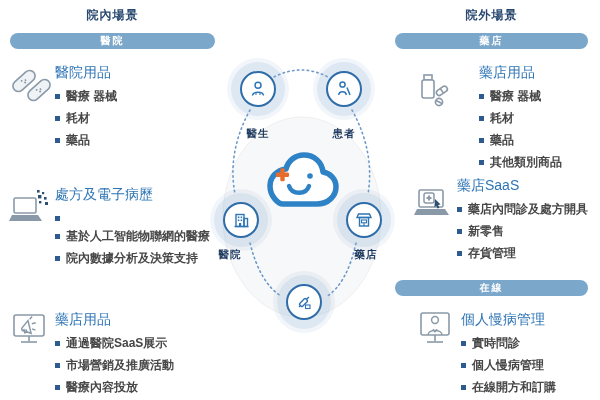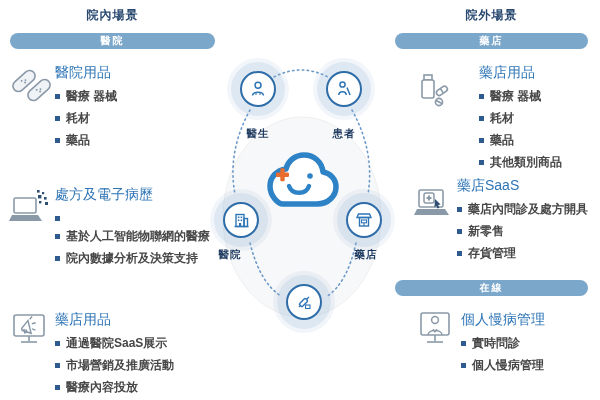--- a/index.html
+++ b/index.html
@@ -224,20 +224,24 @@
     <div class="sec-body" style="left:461px;top:311px;">
       <div class="sec-title">個人慢病管理</div>
       <div class="bullet">
           <span class="sq"></span>
           <span class="tx">實時問診</span>
         </div>
       <div class="bullet">
           <span class="sq"></span>
           <span class="tx">個人慢病管理</span>
         </div>
+      <div class="bullet">
+          <span class="sq"></span>
+          <span class="tx">在線開方和訂購</span>
+        </div>
     </div>
   </div>
 
   <svg class="diagram-svg" width="600" height="400" viewBox="0 0 600 400">
 
     <ellipse cx="302" cy="217" rx="79" ry="100" fill="#f7f8f9" stroke="#efefef" stroke-width="1"></ellipse>
 
     <g fill="none" stroke="#6c99c8" stroke-width="1.6" stroke-linecap="round" stroke-dasharray="1.5 3.4">
       <path d="M274 77 Q301 63 328 77"></path>
       <path d="M250 110 Q227 152 235 194"></path>

